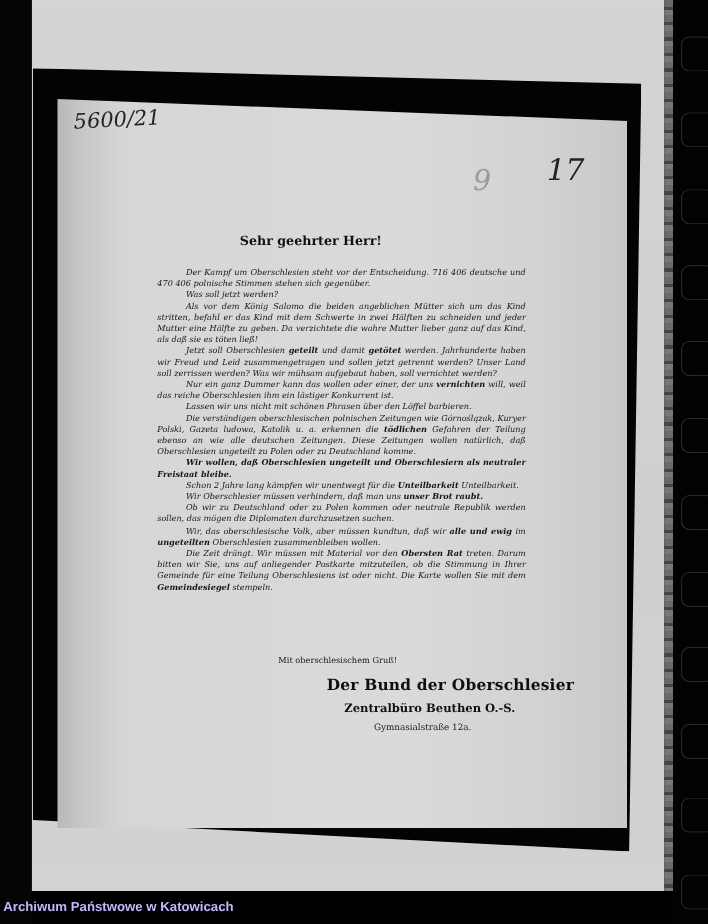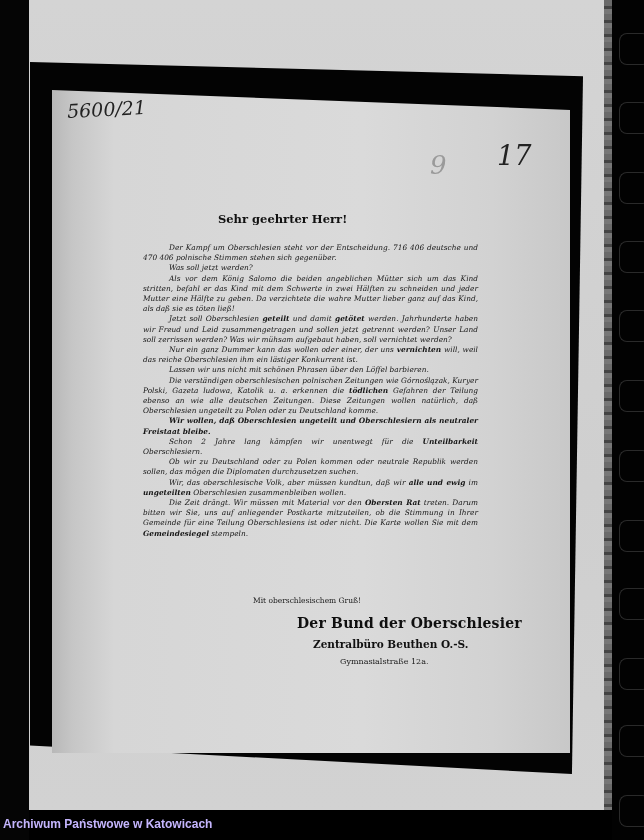--- a/index.html
+++ b/index.html
@@ -87,21 +87,22 @@
 
 <div class="body-text" id="body-text">
     <p><span>Der Kampf um Oberschlesien steht vor der Entscheidung. 716 406 deutsche und 470 406 polnische Stimmen stehen sich gegenüber.</span></p>
     <p><span>Was soll jetzt werden?</span></p>
     <p><span>Als vor dem König Salomo die beiden angeblichen Mütter sich um das Kind stritten, befahl er das Kind mit dem Schwerte in zwei Hälften zu schneiden und jeder Mutter eine Hälfte zu geben. Da verzichtete die wahre Mutter lieber ganz auf das Kind, als daß sie es töten ließ!</span></p>
     <p><span>Jetzt soll Oberschlesien </span><b>geteilt</b><span> und damit </span><b>getötet</b><span> werden. Jahrhunderte haben wir Freud und Leid zusammengetragen und sollen jetzt getrennt werden? Unser Land soll zerrissen werden? Was wir mühsam aufgebaut haben, soll vernichtet werden?</span></p>
     <p><span>Nur ein ganz Dummer kann das wollen oder einer, der uns </span><b>vernichten</b><span> will, weil das reiche Oberschlesien ihm ein lästiger Konkurrent ist.</span></p>
     <p><span>Lassen wir uns nicht mit schönen Phrasen über den Löffel barbieren.</span></p>
     <p><span>Die verständigen oberschlesischen polnischen Zeitungen wie Górnoślązak, Kuryer Polski, Gazeta ludowa, Katolik u. a. erkennen die </span><b>tödlichen</b><span> Gefahren der Teilung ebenso an wie alle deutschen Zeitungen. Diese Zeitungen wollen natürlich, daß Oberschlesien ungeteilt zu Polen oder zu Deutschland komme.</span></p>
     <p><b>Wir wollen, daß Oberschlesien ungeteilt und Oberschlesiern als neutraler Freistaat bleibe.</b></p>
-    <p><span>Schon 2 Jahre lang kämpfen wir unentwegt für die </span><b>Unteilbarkeit</b><span> Oberschlesiern.</span></p>
+    <p><span>Schon 2 Jahre lang kämpfen wir unentwegt für die </span><b>Unteilbarkeit</b><span> Unteilbarkeit.</span></p>
+    <p><span>Wir Oberschlesier müssen verhindern, daß man uns </span><b>unser Brot raubt.</b></p>
     <p><span>Ob wir zu Deutschland oder zu Polen kommen oder neutrale Republik werden sollen, das mögen die Diplomaten durchzusetzen suchen.</span></p>
     <p><span>Wir, das oberschlesische Volk, aber müssen kundtun, daß wir </span><b>alle und ewig</b><span> im </span><b>ungeteilten</b><span> Oberschlesien zusammenbleiben wollen.</span></p>
     <p><span>Die Zeit drängt. Wir müssen mit Material vor den </span><b>Obersten Rat</b><span> treten. Darum bitten wir Sie, uns auf anliegender Postkarte mitzuteilen, ob die Stimmung in Ihrer Gemeinde für eine Teilung Oberschlesiens ist oder nicht. Die Karte wollen Sie mit dem </span><b>Gemeindesiegel</b><span> stempeln.</span></p>
   </div>
 
 <div class="closing">Mit oberschlesischem Gruß!</div>
 <div class="sig1">Der Bund der Oberschlesier</div>
 <div class="sig2">Zentralbüro Beuthen O.-S.</div>
 <div class="sig3">Gymnasialstraße 12a.</div>
 

